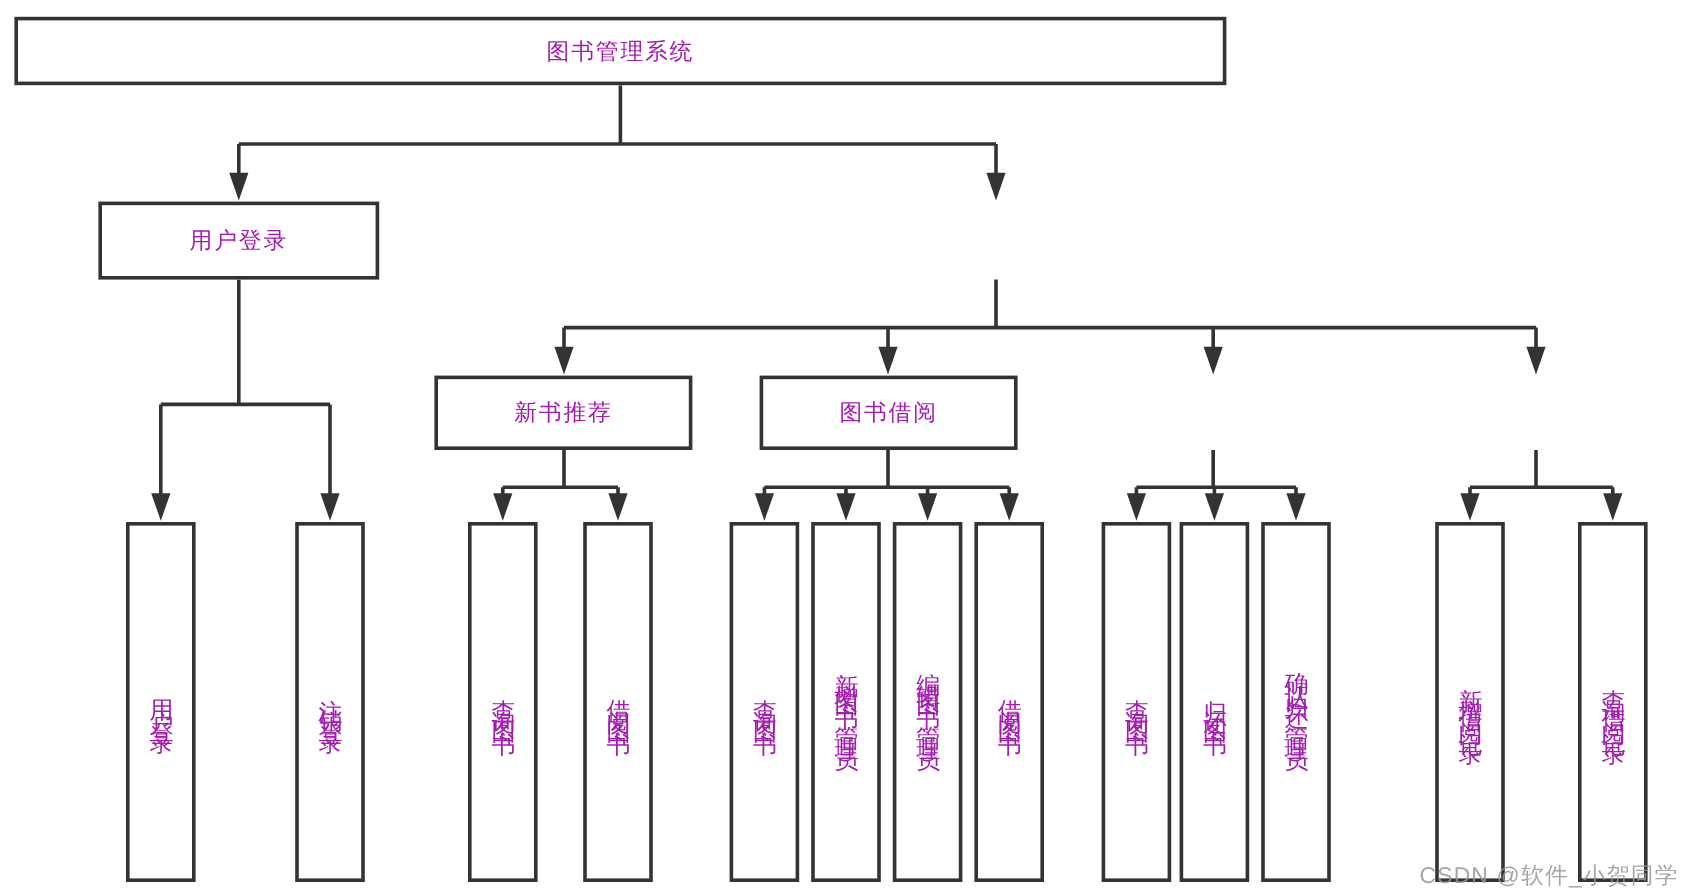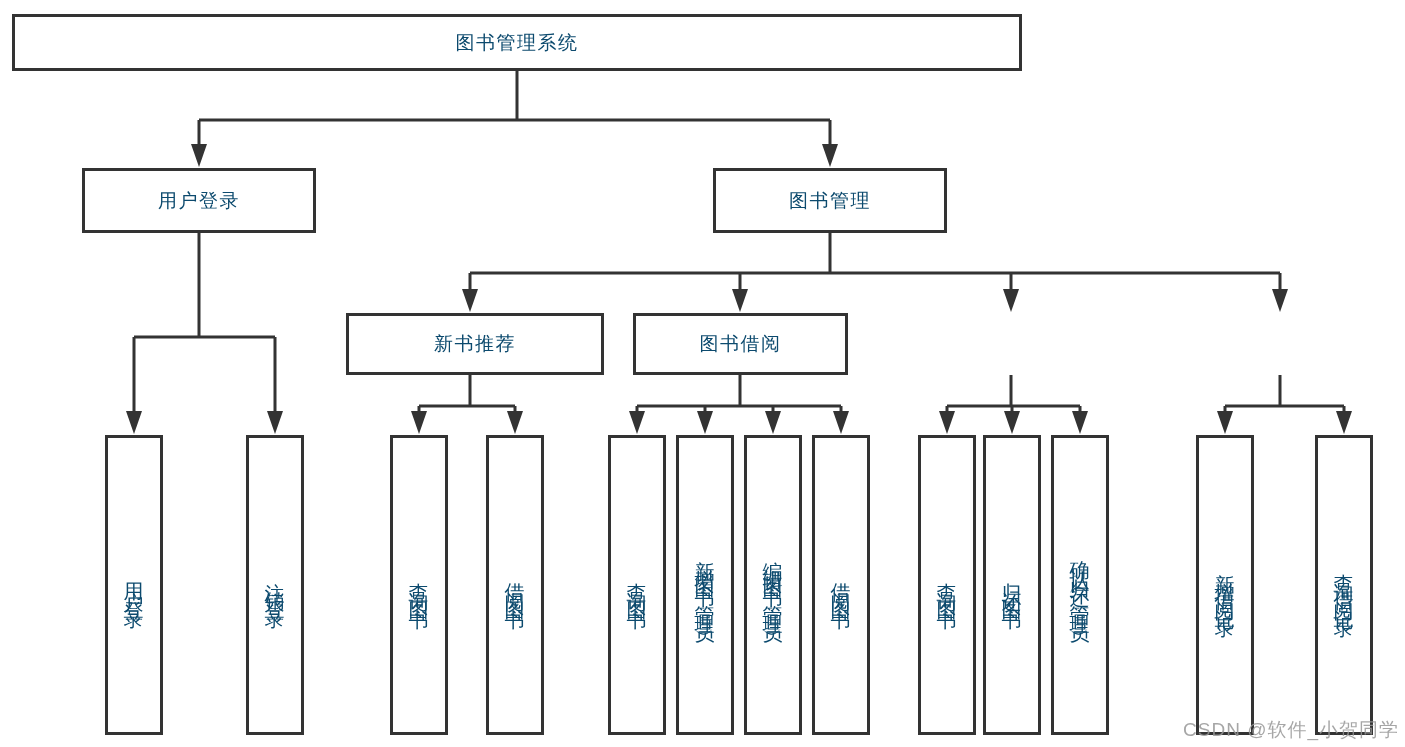--- a/index.html
+++ b/index.html
@@ -6,21 +6,21 @@
   #canvas {
     position:relative; width:1405px; height:747px; background:#ffffff;
     font-family:"Liberation Sans","DejaVu Sans",sans-serif; overflow:hidden;
   }
   svg.wires { position:absolute; left:0; top:0; width:1405px; height:747px; }
   .box {
     position:absolute; box-sizing:border-box;
     border:3px solid #333333; background:#ffffff;
     display:flex; align-items:center; justify-content:center;
   }
-  .lbl { font-size:19px; color:#0c4a6e; letter-spacing:1.5px; white-space:nowrap; }
+  .lbl { font-size:19px; color:#a21caf; letter-spacing:1.5px; white-space:nowrap; }
   .vbox .lbl {
     writing-mode:vertical-rl; text-orientation:mixed;
     font-size:20px; letter-spacing:9px; line-height:1; white-space:normal;
   }
   .watermark {
     position:absolute; right:6px; bottom:4px;
     font-size:19px; color:rgba(150,150,150,0.85);
     letter-spacing:1px; z-index:10;text-align:right;
   }
 </style>
@@ -79,25 +79,22 @@
     </g>
   </svg>
 
   <div class="box" style="left:12px;top:14px;width:1010px;height:57px">
     <span class="lbl">图书管理系统</span>
   </div>
 
   <div class="box" style="left:82px;top:168px;width:234px;height:65px">
     <span class="lbl">用户登录</span>
   </div>
-  <div class="box" style="left:713px;top:168px;width:234px;height:65px">
-    <span class="lbl">图书管理</span>
-  </div>
 
-  <div class="box" style="left:346px;top:313px;width:258px;height:62px">
+  <div class="box" style="left:362px;top:313px;width:215px;height:62px">
     <span class="lbl">新书推荐</span>
   </div>
   <div class="box" style="left:633px;top:313px;width:215px;height:62px">
     <span class="lbl">图书借阅</span>
   </div>
 
   <div class="box vbox" style="left:105px;top:435px;width:58px;height:300px">
     <span class="lbl">用户登录</span>
   </div>
   <div class="box vbox" style="left:246px;top:435px;width:58px;height:300px">

